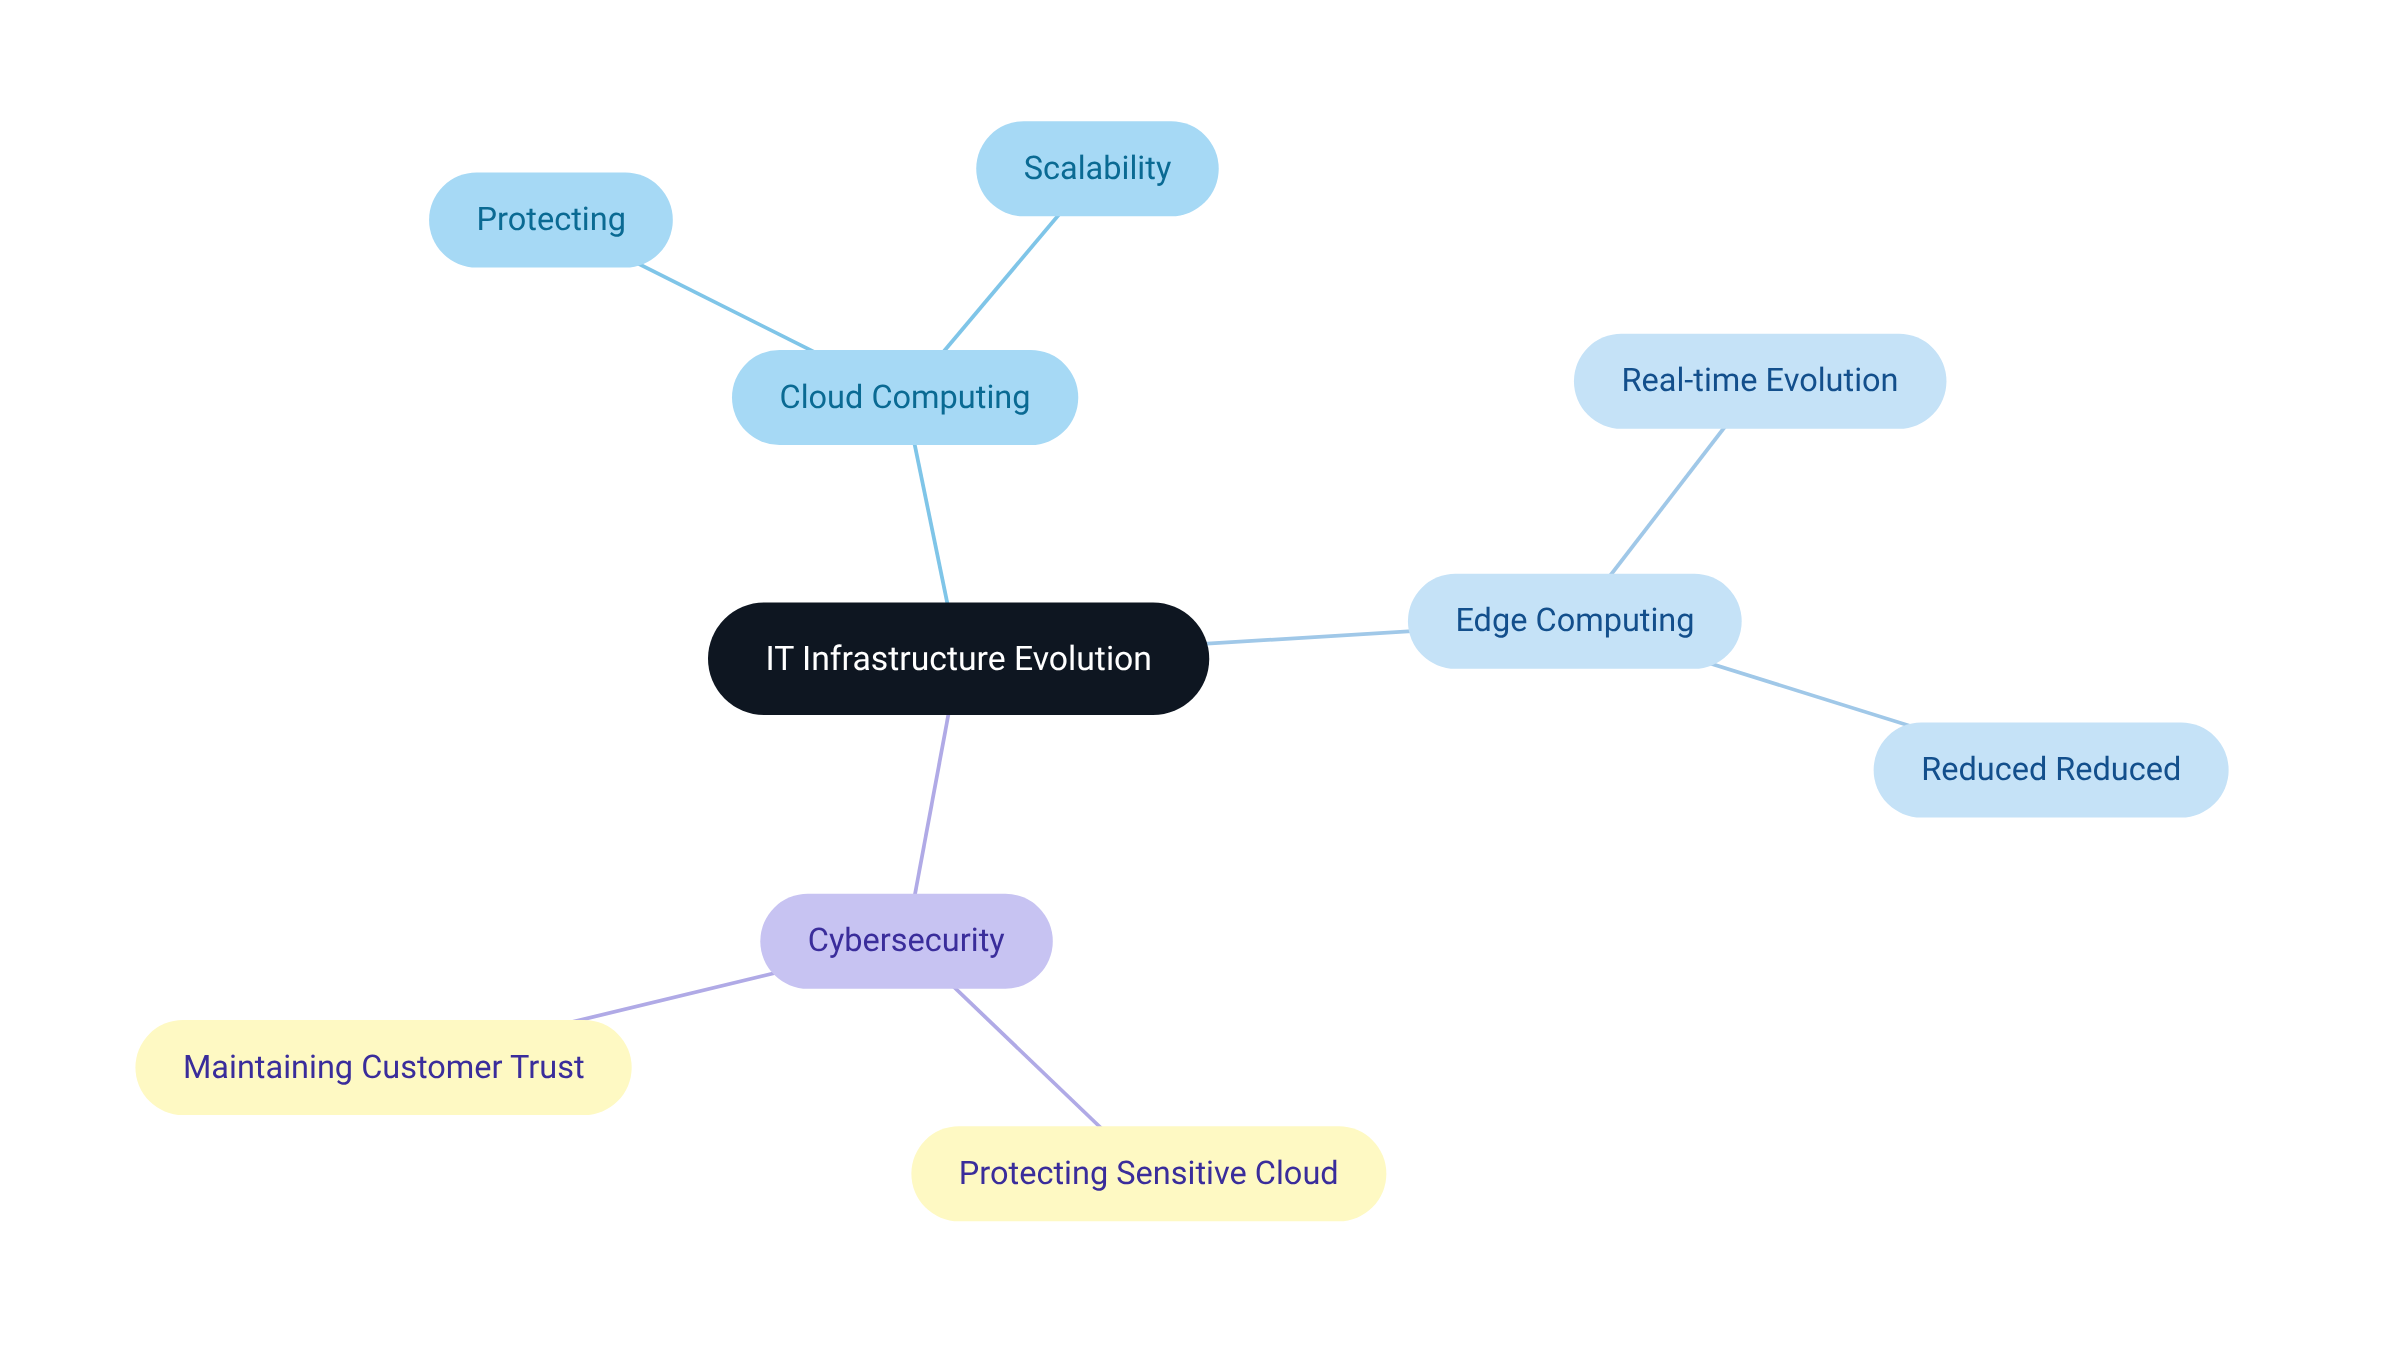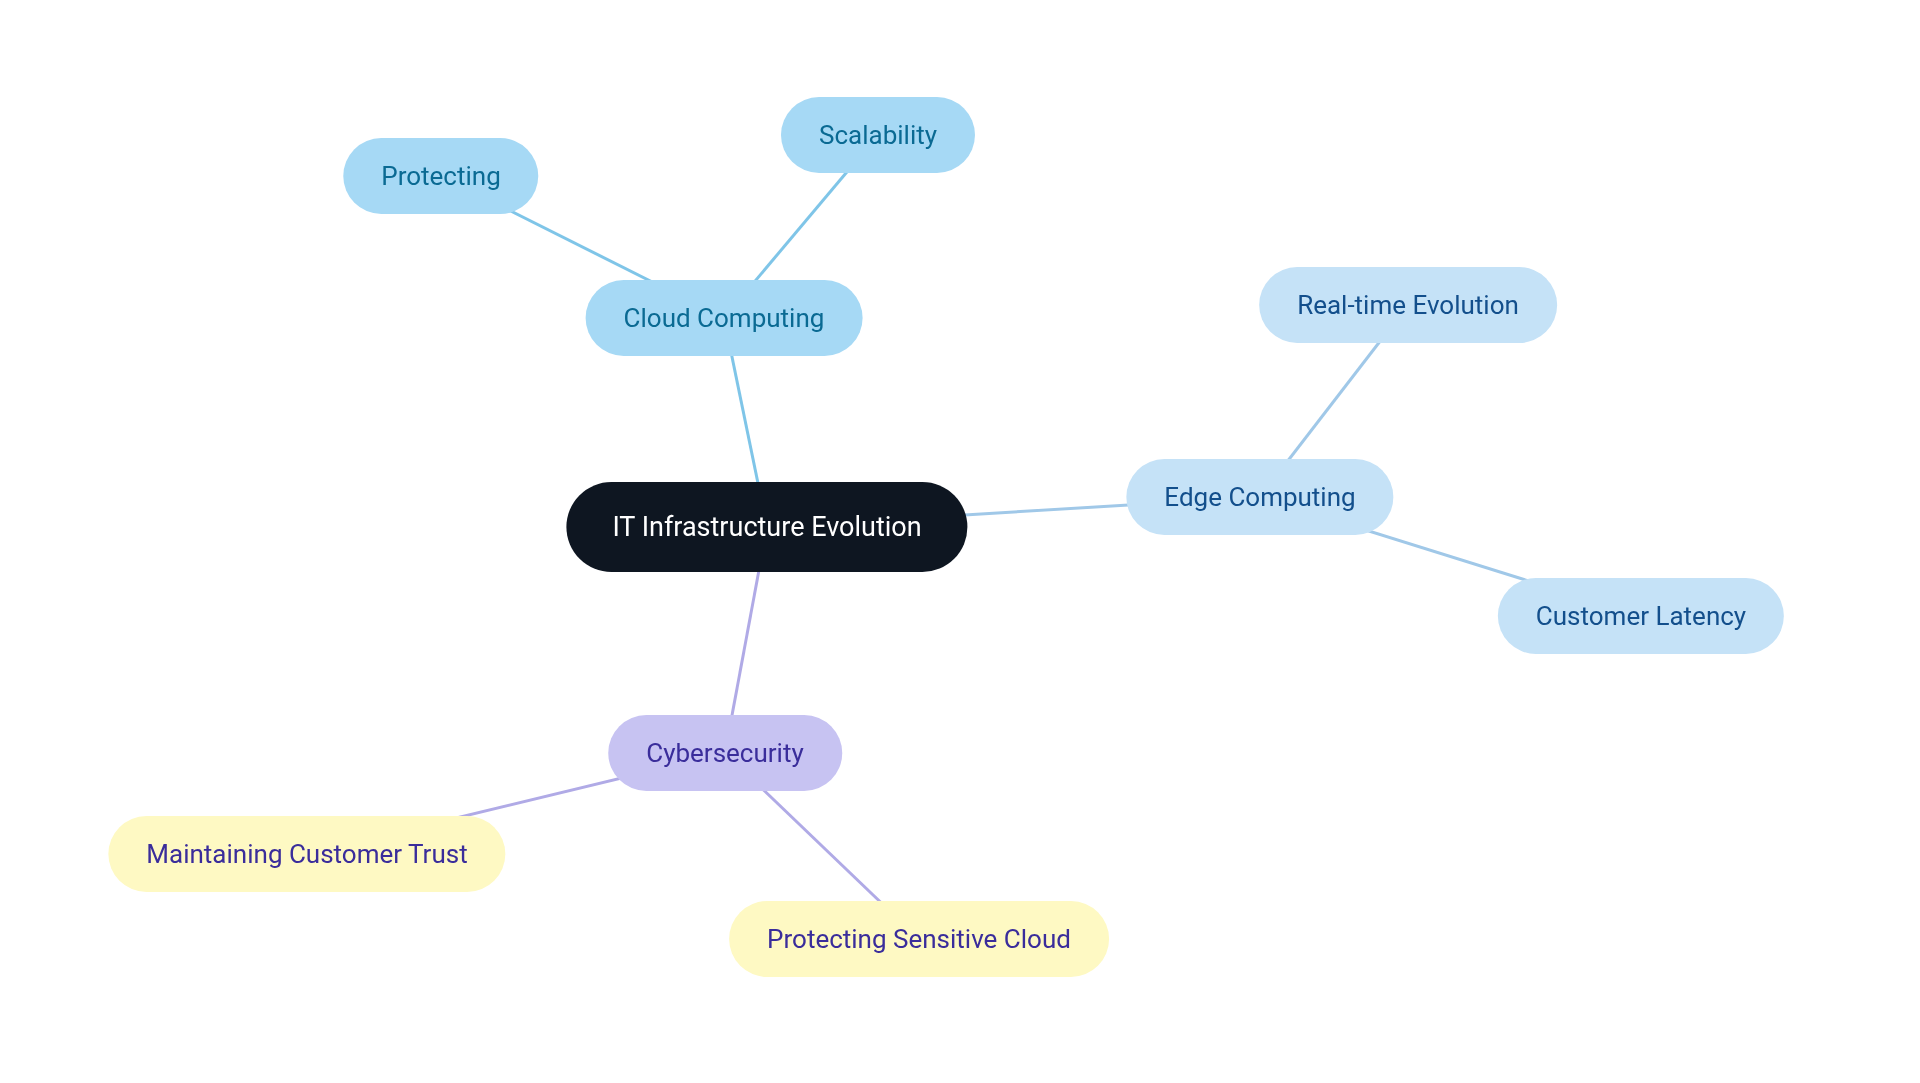--- a/index.html
+++ b/index.html
@@ -109,21 +109,21 @@
     <span>Scalability</span>
   </div>
 
   <div class="node edge-main" style="left:1260px; top:497px;">
     <span>Edge Computing</span>
   </div>
   <div class="node edge-leaf" style="left:1408px; top:305px;">
     <span>Real-time Evolution</span>
   </div>
   <div class="node edge-leaf" style="left:1641px; top:616px;">
-    <span>Customer Latency</span>
+    <span>Reduced Reduced</span>
   </div>
 
   <div class="node cyber-main" style="left:725px; top:753px;align-items:center;">
     <span>Cybersecurity</span>
   </div>
   <div class="node cyber-leaf" style="left:307px; top:854px;">
     <span>Maintaining Customer Trust</span>
   </div>
   <div class="node cyber-leaf" style="left:919px; top:939px;">
     <span>Protecting Sensitive Cloud</span>

